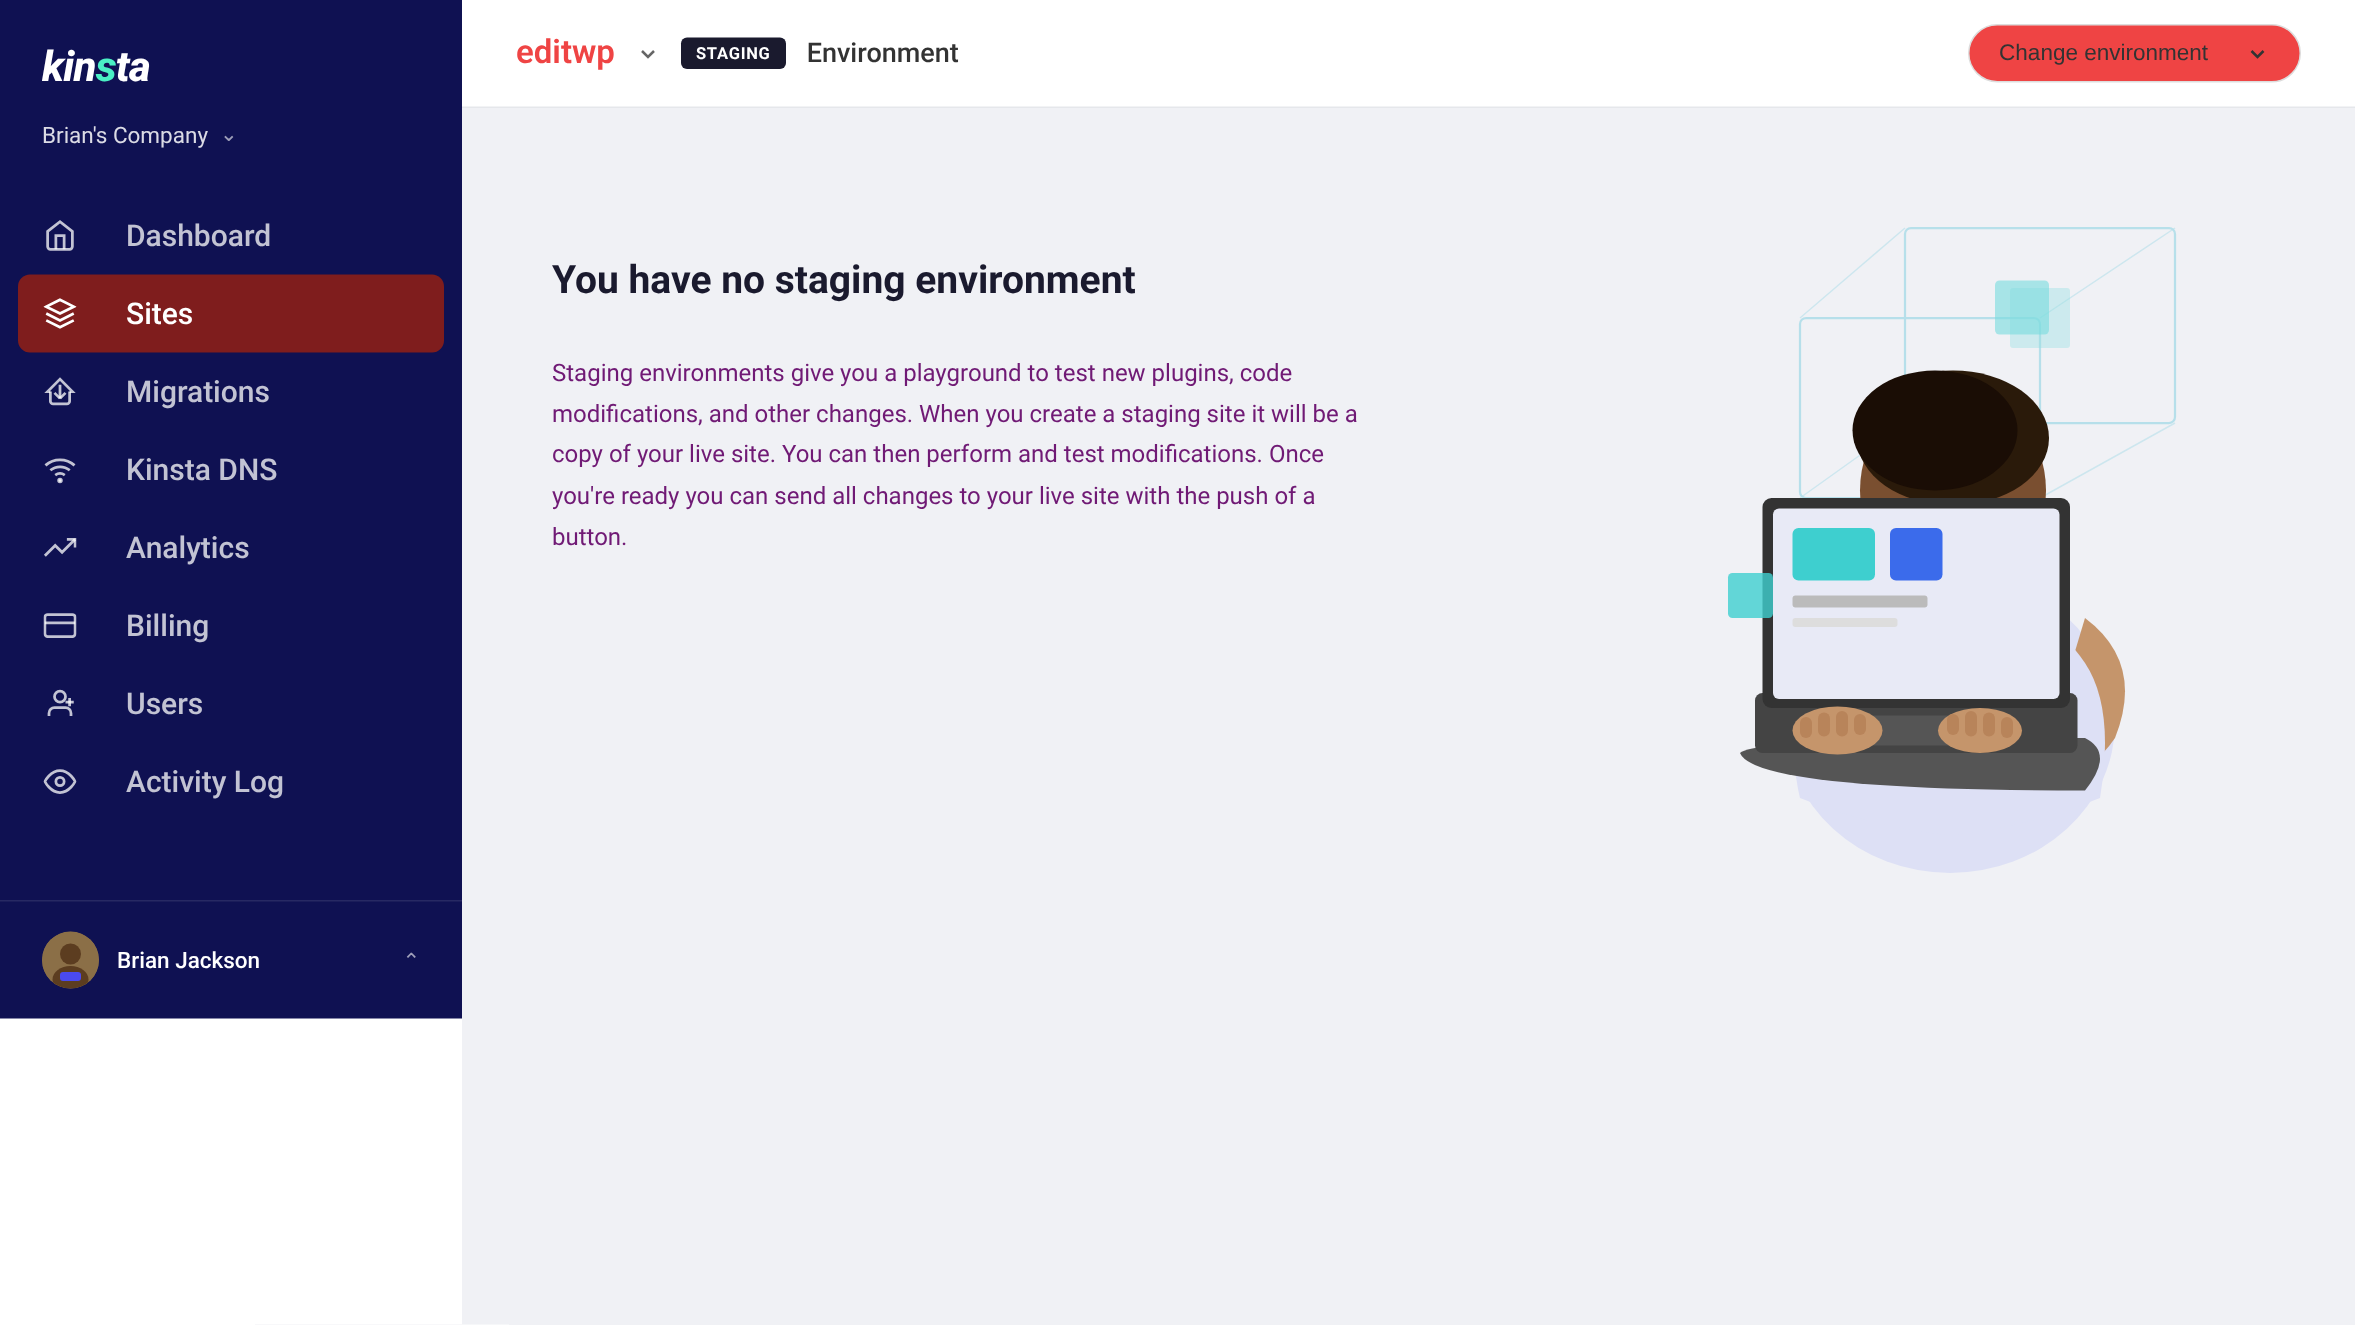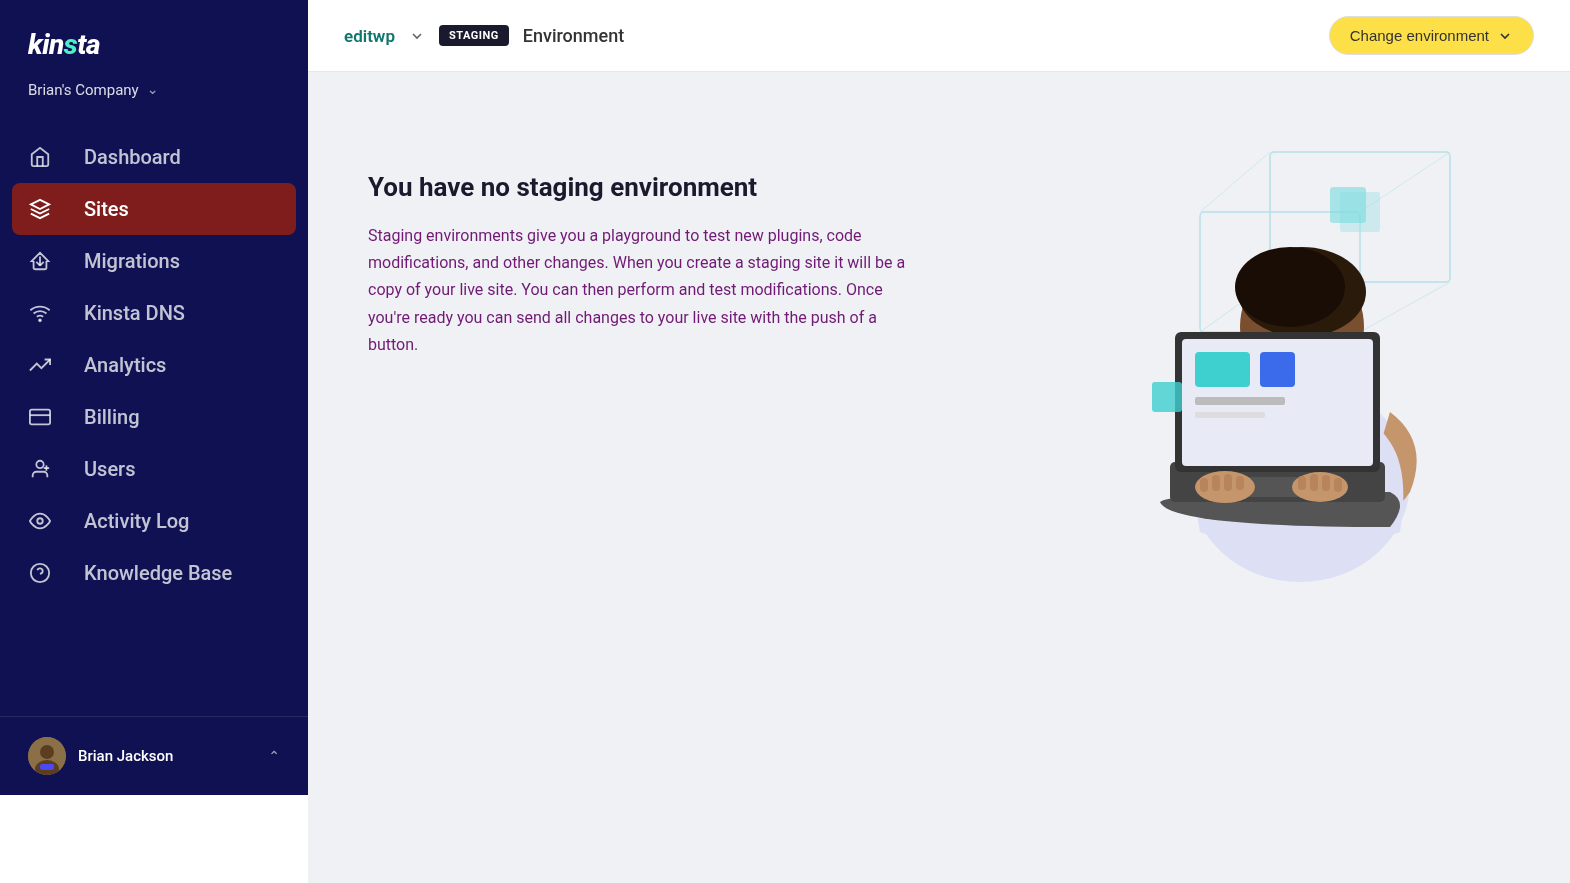--- a/index.html
+++ b/index.html
@@ -5,21 +5,21 @@
     * { margin: 0; padding: 0; box-sizing: border-box; }
     body { font-family: -apple-system, BlinkMacSystemFont, 'Segoe UI', Roboto, sans-serif; display: flex; width: 1570px; height: 883px; overflow: hidden; }
 
     
     .sidebar {
       width: 308px;
       min-width: 308px;
       background: #0f1152;
       display: flex;
       flex-direction: column;
-      height: 795px;
+      height: 679px;
       color: white;
     }
     .sidebar-logo {
       padding: 28px 28px 12px 28px;
     }
     .logo-text {
       font-size: 28px;
       font-weight: 800;
       color: white;
       letter-spacing: -0.5px;
@@ -102,41 +102,41 @@
     .header {
       background: white;
       padding: 0 36px;
       height: 72px;
       display: flex;
       align-items: center;
       justify-content: space-between;
       border-bottom: 1px solid #e5e7eb;
     }
     .header-left { display: flex; align-items: center; gap: 14px; }
-    .site-name { font-size: 17px; font-weight: 600; color: #0f766e; }
+    .site-name { font-size: 22px; font-weight: 600; color: #ef4444; }
     .site-dropdown {
       display: flex; align-items: center; gap: 4px; cursor: pointer;
       color: #666;
     }
     .staging-badge {
       background: #1a1a2e;
       color: white;
       font-size: 11px;
       font-weight: 700;
       padding: 4px 10px;
       border-radius: 4px;
       letter-spacing: 0.5px;
     }
     .environment-label { font-size: 18px; color: #333; font-weight: 500; }
     .change-env-btn {
-      display: flex; align-items: center; gap: 8px;
+      display: flex; align-items: center; gap: 25px;
       border: 1.5px solid #ddd;
       border-radius: 25px;
       padding: 10px 20px;
-      background: #fde047;
+      background: #ef4444;
       cursor: pointer;
       font-size: 15px;
       color: #333;
       font-weight: 500;
     }
 
     
     .content {
       flex: 1;
       display: flex;
@@ -146,21 +146,21 @@
       overflow: hidden;
     }
     .content-left {
       max-width: 560px;
       padding-top: 20px;
     }
     .no-staging-title {
       font-size: 26px;
       font-weight: 700;
       color: #1a1a2e;
-      margin-bottom: 20px;
+      margin-bottom: 33px;
     }
     .no-staging-desc {
       font-size: 16px;
       line-height: 1.7;
       color: #701a75;
       margin-bottom: 40px;
     }
     .create-btn-wrapper {
       display: flex;
       align-items: center;
@@ -312,30 +312,20 @@
     <div class="nav-item">
       <span class="nav-icon">
         <svg viewBox="0 0 24 24" fill="none" stroke="currentColor" stroke-width="2">
           <path d="M1 12s4-8 11-8 11 8 11 8-4 8-11 8-11-8-11-8z"></path>
           <circle cx="12" cy="12" r="3"></circle>
         </svg>
       </span>
       <span>Activity Log</span>
     </div>
 
-    <div class="nav-item">
-      <span class="nav-icon">
-        <svg viewBox="0 0 24 24" fill="none" stroke="currentColor" stroke-width="2">
-          <circle cx="12" cy="12" r="10"></circle>
-          <path d="M9.09 9a3 3 0 015.83 1c0 2-3 3-3 3"></path>
-          <line x1="12" y1="17" x2="12.01" y2="17"></line>
-        </svg>
-      </span>
-      <span>Knowledge Base</span>
-    </div>
 
   </nav>
 
   <div class="sidebar-footer">
     <div class="user-info">
       <div class="avatar">
         <svg viewBox="0 0 38 38" width="38" height="38">
           <circle cx="19" cy="19" r="19" fill="#8b6f47"></circle>
           <ellipse cx="19" cy="15" rx="7" ry="7" fill="#5c3d20"></ellipse>
           <ellipse cx="19" cy="32" rx="12" ry="9" fill="#5c3d20"></ellipse>

